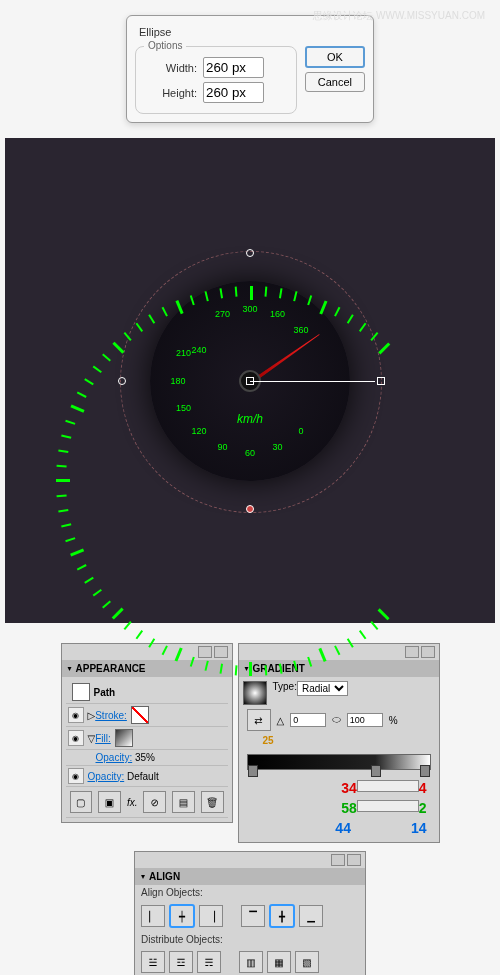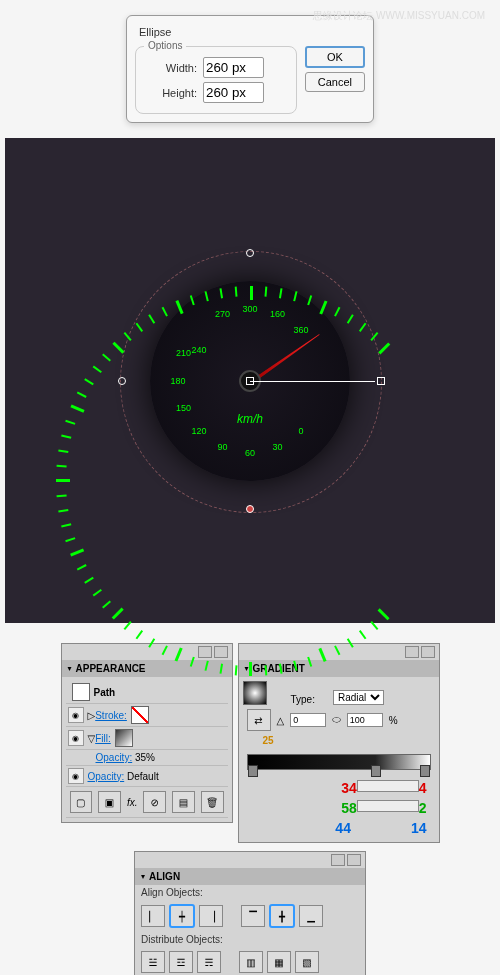--- a/index.html
+++ b/index.html
@@ -224,21 +224,21 @@
   <div class="panel grad-panel">
     <div class="top-icons">
         <div class="ti"></div>
         <div class="ti"></div>
       </div>
     <div class="panel-head">
         <span class="arrow">▾</span>
         <b>GRADIENT</b>
       </div>
     <div class="panel-body">
-      <div style="display:flex;align-items:flex-end;gap:18px">
+      <div style="display:flex;align-items:flex-start;gap:0">
         <div class="thumb"></div>
         <span>Type:</span>
         <select><option>Radial</option></select>
       </div>
       <div style="display:flex;gap:6px;align-items:center;padding:4px">
         <div class="align-btn">⇄</div>
         <span>△</span>
           <input class="mini-input" value="0" style="">
         <span>⬭</span>
           <input class="mini-input" value="100" style="">

